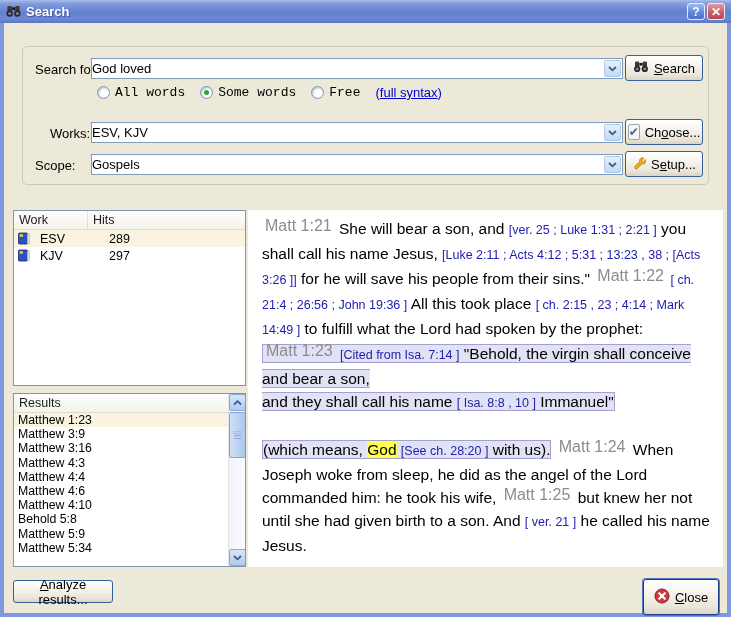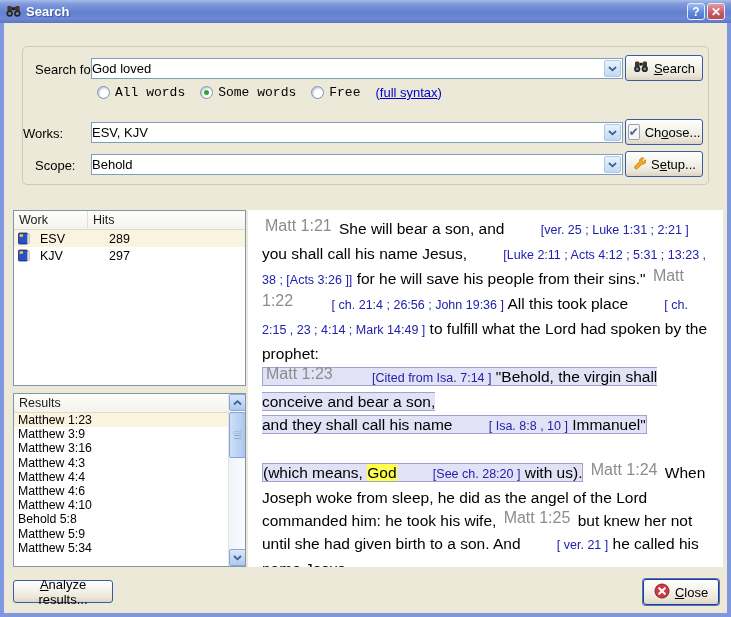--- a/index.html
+++ b/index.html
@@ -60,21 +60,21 @@
   .sthumb{position:absolute;left:0;top:18px;width:17px;height:46px;background:linear-gradient(to right,#CFE0F6,#ACC7EE);
     border:1px solid #88A4D4;border-radius:2px;box-sizing:border-box;}
   .sthumb::after{content:"";position:absolute;left:4px;right:4px;top:19px;height:1px;
     box-shadow:0 0 0 .5px #8FA8D6,0 3px 0 0 #8FA8D6,0 6px 0 0 #8FA8D6;}
   
   .verse-area{position:absolute;left:244px;top:187px;width:475px;height:357px;background:#fff;
     padding:7px 10px 0 14px;box-sizing:border-box;overflow:hidden;font-size:15.5px;line-height:23px;color:#000;}
   .verse-para{margin:0;}
   .verse-para.gap{margin-top:23px;}
   .seg-ref{color:var(--ref_gray,#8C8C8C);font-size:16px;position:relative;top:-3px;padding:0 3px;}
-  .seg-xref{color:var(--xref_blue,#2121AE);font-size:12.5px;margin-left:32px;}
+  .seg-xref{color:var(--xref_blue,#2121AE);font-size:12.5px;}
   .seg-hit{background:var(--hit_yellow,#FFFF4D);}
   .selgrp{background:var(--selection_lavender,#E2E2F6);border:1px solid var(--selection_border,#A2A2CC);}
   
   .chk{width:16px;height:16px;background:#F6F6F2;border:1px solid #9AA4B4;border-radius:2px;color:#4C6690;
     font-size:12px;line-height:14px;text-align:center;box-sizing:border-box;}
 </style>
 </head>
 <body>
 
 <div id="window">
@@ -139,37 +139,37 @@
               <span class="radio-label">Free</span>
             </span>
           </span>
         <span class="syntax">
           <span>(</span>
             <a>full syntax</a>
             <span>)</span>
         </span>
       </div>
 
-      <span class="flabel" style="left:0;top:79px;">Works:</span>
+      <span class="flabel" style="left:27px;top:79px;">Works:</span>
       <div class="combo" style="left:68px;top:75px;width:532px;">
         <span class="cval">ESV, KJV</span>
         <span class="cbtn">
           <svg width="9" height="6" viewBox="0 0 9 6">
               <path d="M1 1 L4.5 4.3 L8 1" fill="none" stroke="#3C5E98" stroke-width="1.8"></path>
             </svg>
         </span>
       </div>
       <button class="xpbtn" style="left:602px;top:72px;width:78px;height:26px;">
         <span class="chk">✔</span>
         <span><span>Ch</span><span class="acc">o</span><span>ose...</span></span>
       </button>
 
       <span class="flabel" style="left:12px;top:111px;">Scope:</span>
       <div class="combo" style="left:68px;top:107px;width:532px;">
-        <span class="cval">Behold</span>
+        <span class="cval">Gospels</span>
         <span class="cbtn">
           <svg width="9" height="6" viewBox="0 0 9 6">
               <path d="M1 1 L4.5 4.3 L8 1" fill="none" stroke="#3C5E98" stroke-width="1.8"></path>
             </svg>
         </span>
       </div>
       <button class="xpbtn" style="left:602px;top:104px;width:78px;height:26px;">
         <span>
           <svg width="14" height="14" viewBox="0 0 14 14">
               <path d="M12 2.2 a3 3 0 0 0 -4.4 3.4 L3 10.2 a1.7 1.7 0 0 0 2.4 2.4 L10 8 a3 3 0 0 0 3.4-4.4 L11.3 5.7 9.9 4.3 z" fill="#F2A71E" stroke="#B87818" stroke-width="0.7"></path>
@@ -243,21 +243,21 @@
 
     <div class="verse-area" id="verse-area">
         <div class="verse-para"><span class="seg-ref">Matt 1:21</span><span class="seg-txt"> She will bear a son, and </span><span class="seg-xref">[ver. 25 ;  Luke 1:31 ;  2:21 ]</span><span class="seg-txt"> you shall call his name Jesus, </span><span class="seg-xref">[Luke 2:11 ;  Acts 4:12 ;  5:31 ;  13:23 , 38 ; [Acts 3:26 ]]</span><span class="seg-txt"> for he will save his people from their sins." </span><span class="seg-ref">Matt 1:22</span><span class="seg-xref"> [ ch. 21:4 ;  26:56 ;  John 19:36 ]</span><span class="seg-txt"> All this took place </span><span class="seg-xref">[ ch. 2:15 , 23 ;  4:14 ;  Mark 14:49 ]</span><span class="seg-txt"> to fulfill what the Lord had spoken by the prophet:</span></div>
         <div class="verse-para"><span class="selgrp"><span class="seg-ref">Matt 1:23</span><span class="seg-txt"> </span><span class="seg-xref">[Cited from  Isa. 7:14 ]</span><span class="seg-txt"> "Behold, the virgin shall conceive and bear a son,</span><br><span class="seg-txt">and they shall call his name </span><span class="seg-xref">[ Isa. 8:8 ,  10 ]</span><span class="seg-txt"> Immanuel"</span></span></div>
         <div class="verse-para gap"><span class="selgrp"><span class="seg-txt">(which means, </span><span class="seg-hit">God</span><span class="seg-txt"> </span><span class="seg-xref">[See  ch. 28:20 ]</span><span class="seg-txt"> with us).</span></span><span class="seg-txt"> </span><span class="seg-ref">Matt 1:24</span><span class="seg-txt"> When Joseph woke from sleep, he did as the angel of the Lord commanded him: he took his wife, </span><span class="seg-ref">Matt 1:25</span><span class="seg-txt"> but knew her not until she had given birth to a son. And </span><span class="seg-xref">[ ver. 21 ]</span><span class="seg-txt"> he called his name Jesus.</span></div>
       </div>
 
     <button class="xpbtn" style="left:9px;top:557px;width:100px;height:23px;">
       <span><span></span><span class="acc">A</span><span>nalyze results...</span></span>
     </button>
-    <button class="xpbtn default" style="left:639px;top:556px;width:76px;height:26px;">
+    <button class="xpbtn default" style="left:639px;top:556px;width:76px;height:36px;">
       <span>
         <svg width="16" height="16" viewBox="0 0 16 16">
             <circle cx="8" cy="8" r="7" fill="#CC3A44" stroke="#8E2028"></circle>
             <path d="M5.2 5.2 L10.8 10.8 M10.8 5.2 L5.2 10.8" stroke="#fff" stroke-width="2.1" stroke-linecap="round"></path>
           </svg>
       </span>
       <span><span></span><span class="acc">C</span><span>lose</span></span>
     </button>
 
   </div>

